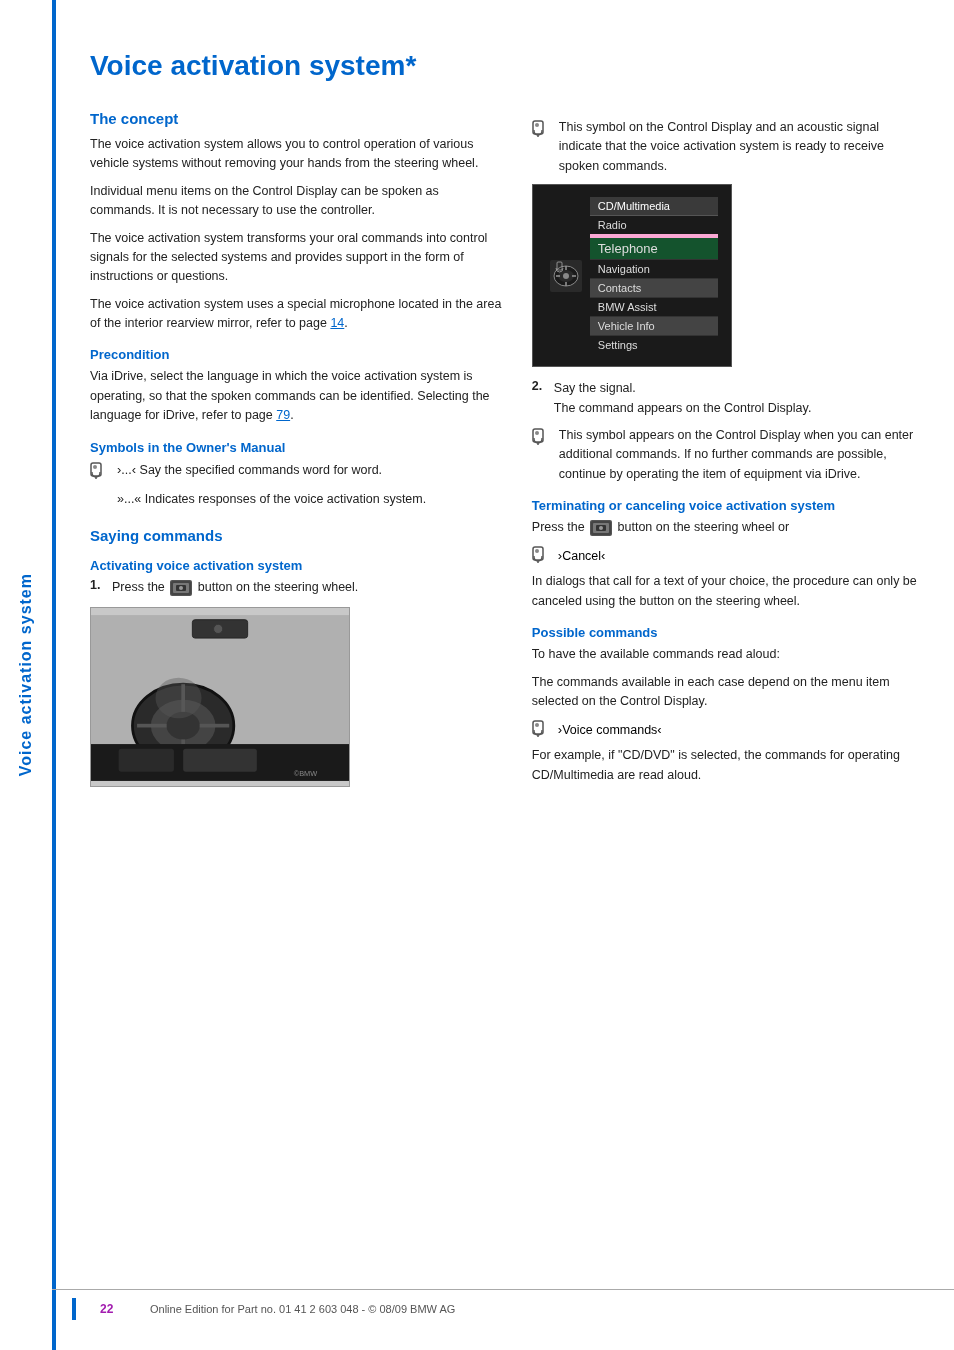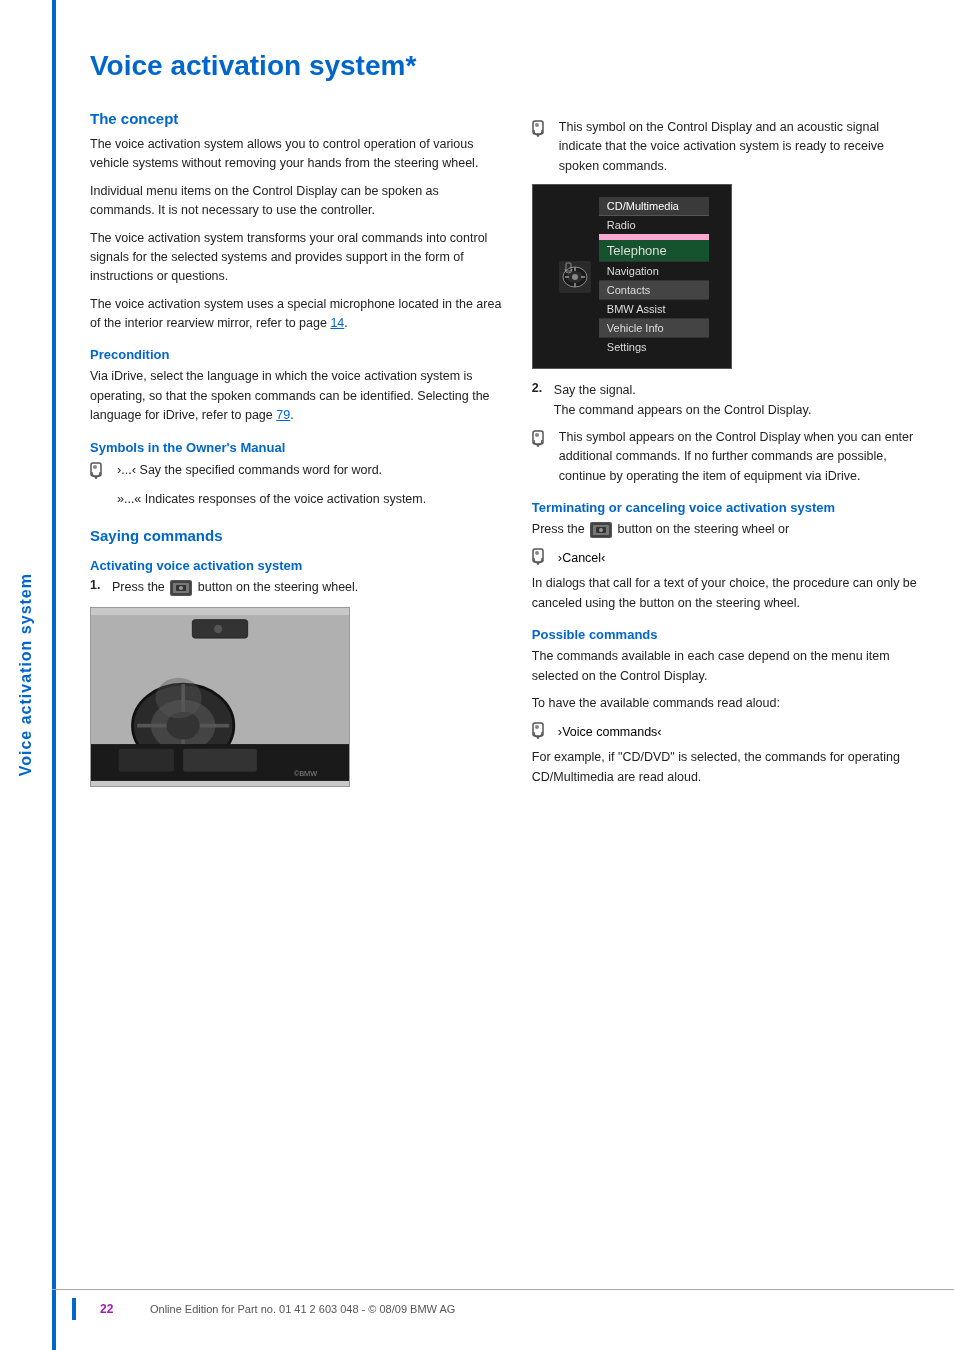--- a/index.html
+++ b/index.html
@@ -132,21 +132,21 @@
       overflow: hidden;
       position: relative;
     }
 
     
     .menu-image {
       width: 200px;
       background: #1a1a1a;
       border: 1px solid #555;
       margin: 8px 0 12px 0;
-      padding: 8px 16px;
+      padding: 8px 7px;
     }
 
     
     .icon-row {
       display: flex;
       align-items: center;
       gap: 4px;
       margin: 6px 0;
     }
 
@@ -353,21 +353,21 @@
               <line x1="22" y1="16" x2="26" y2="16" stroke="#999" stroke-width="1.5"></line>
               <circle cx="16" cy="16" r="3" fill="#888"></circle>
 
               <rect x="7" y="2" width="5" height="8" rx="1" fill="none" stroke="#aaa" stroke-width="0.8"></rect>
               <path d="M6,8 Q6,12 9.5,12 Q13,12 13,8" fill="none" stroke="#aaa" stroke-width="0.8"></path>
             </svg>
           </div>
 
           <div style="flex:1;">
             <div style="padding:3px 8px; color:#fff; font-size:11px; background:#3a3a3a; border-bottom:1px solid #555;">CD/Multimedia</div>
-            <div style="padding:3px 8px; color:#ddd; font-size:11px; border-bottom:6px solid #f9a8d4;">Radio</div>
+            <div style="padding:3px 8px; color:#ddd; font-size:11px; border-bottom:4px solid #f9a8d4;">Radio</div>
             <div style="padding:3px 8px; color:#ddd; font-size:13px; border-bottom:1px solid #333; background:#14532d;">Telephone</div>
             <div style="padding:3px 8px; color:#ddd; font-size:11px; border-bottom:1px solid #333;">Navigation</div>
             <div style="padding:3px 8px; color:#ddd; font-size:11px; border-bottom:1px solid #333; background:#444;">Contacts</div>
             <div style="padding:3px 8px; color:#ddd; font-size:11px; border-bottom:1px solid #333;">BMW Assist</div>
             <div style="padding:3px 8px; color:#ddd; font-size:11px; border-bottom:1px solid #333; background:#444;">Vehicle Info</div>
             <div style="padding:3px 8px; color:#ddd; font-size:11px;">Settings</div>
           </div>
         </div>
       </div>
 
@@ -419,23 +419,23 @@
         </div>
         <span class="command-text">
           <span class="guillemet">›</span>Cancel<span class="guillemet">‹</span>
         </span>
       </div>
 
       <p class="body-text">In dialogs that call for a text of your choice, the procedure can only be canceled using the button on the steering wheel.</p>
 
       <div class="sub-heading">Possible commands</div>
 
+      <p class="body-text">To have the available commands read aloud:</p>
+
       <p class="body-text">The commands available in each case depend on the menu item selected on the Control Display.</p>
-
-      <p class="body-text">To have the available commands read aloud:</p>
 
       <div class="icon-row">
         <div>
           <svg width="22" height="18" viewBox="0 0 22 18">
             <rect x="1" y="2" width="10" height="13" rx="2" fill="none" stroke="#555" stroke-width="1.5"></rect>
             <line x1="6" y1="15" x2="6" y2="18" stroke="#555" stroke-width="1.5"></line>
             <path d="M2,11 Q2,16 6,16 Q10,16 10,11" fill="none" stroke="#555" stroke-width="1.3"></path>
             <circle cx="5" cy="6" r="2" fill="#888"></circle>
           </svg>
         </div>

